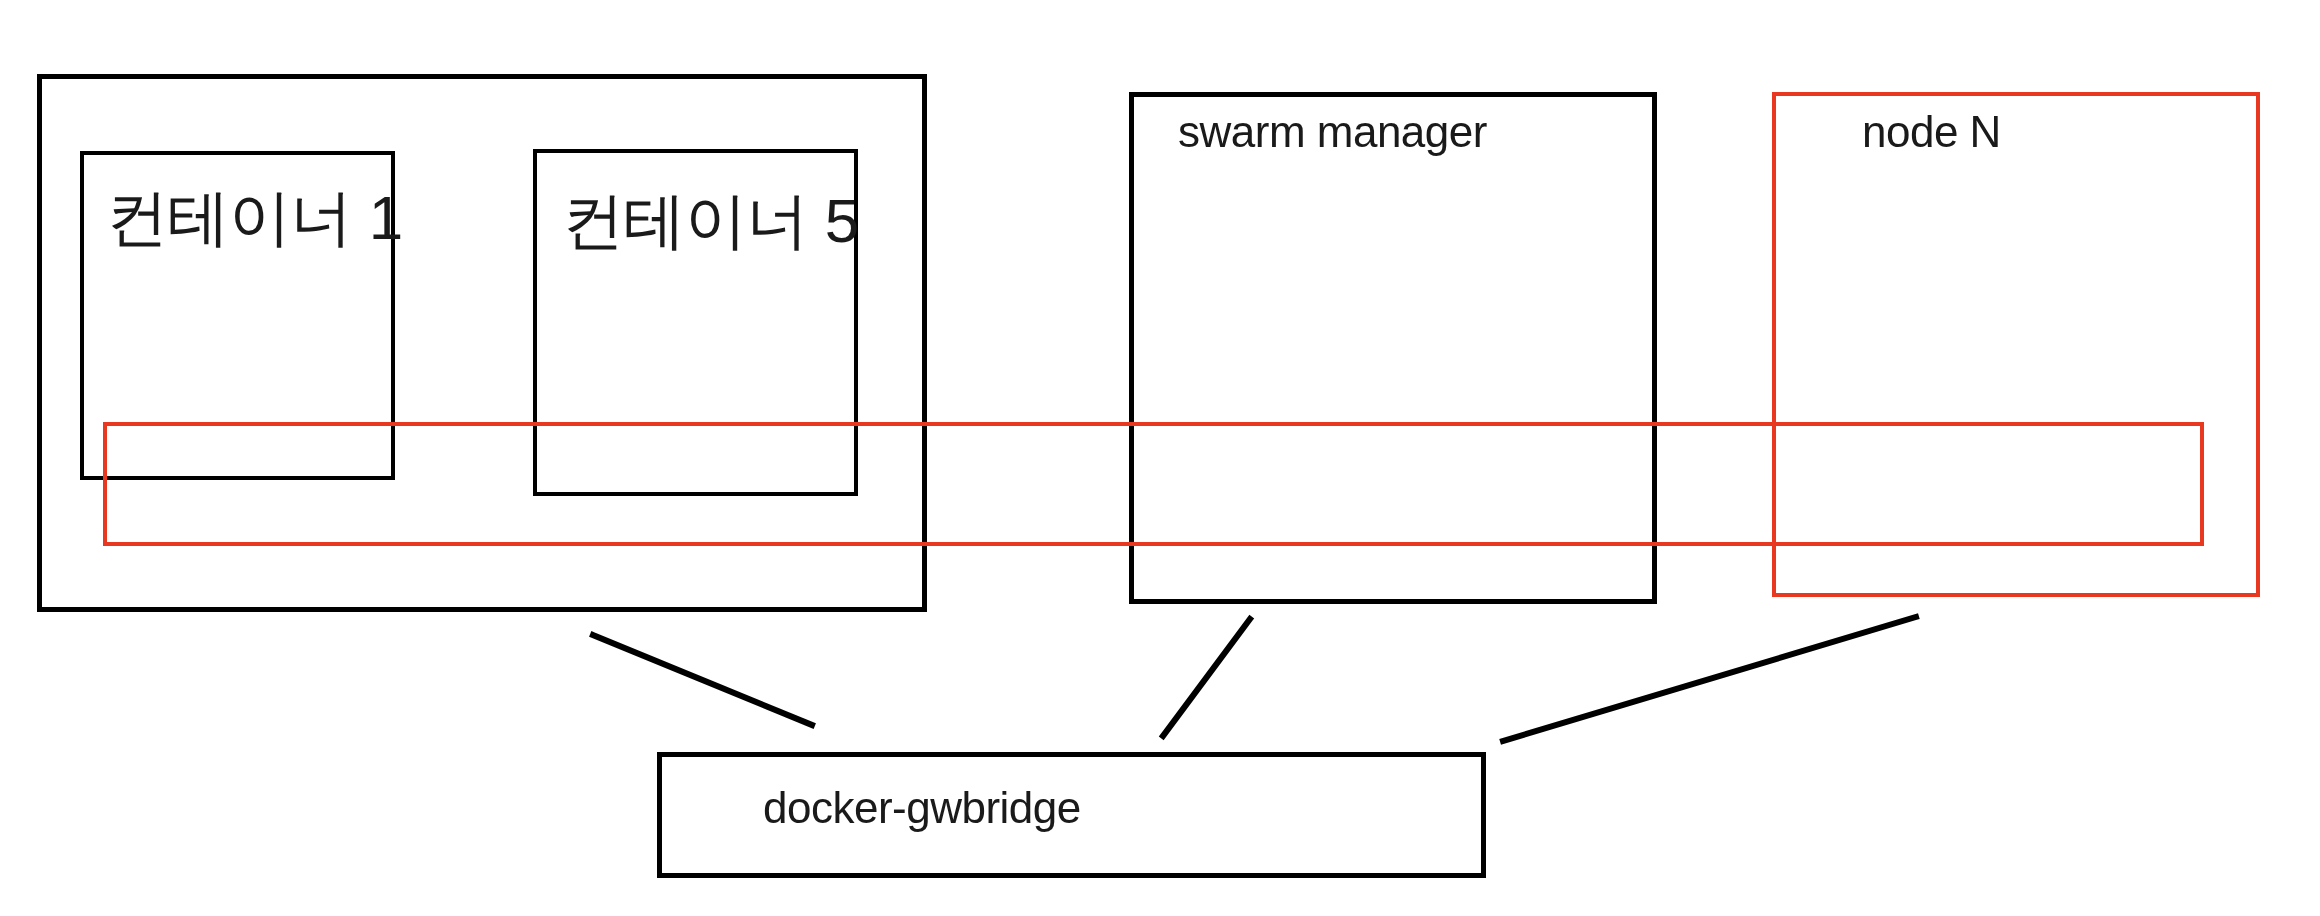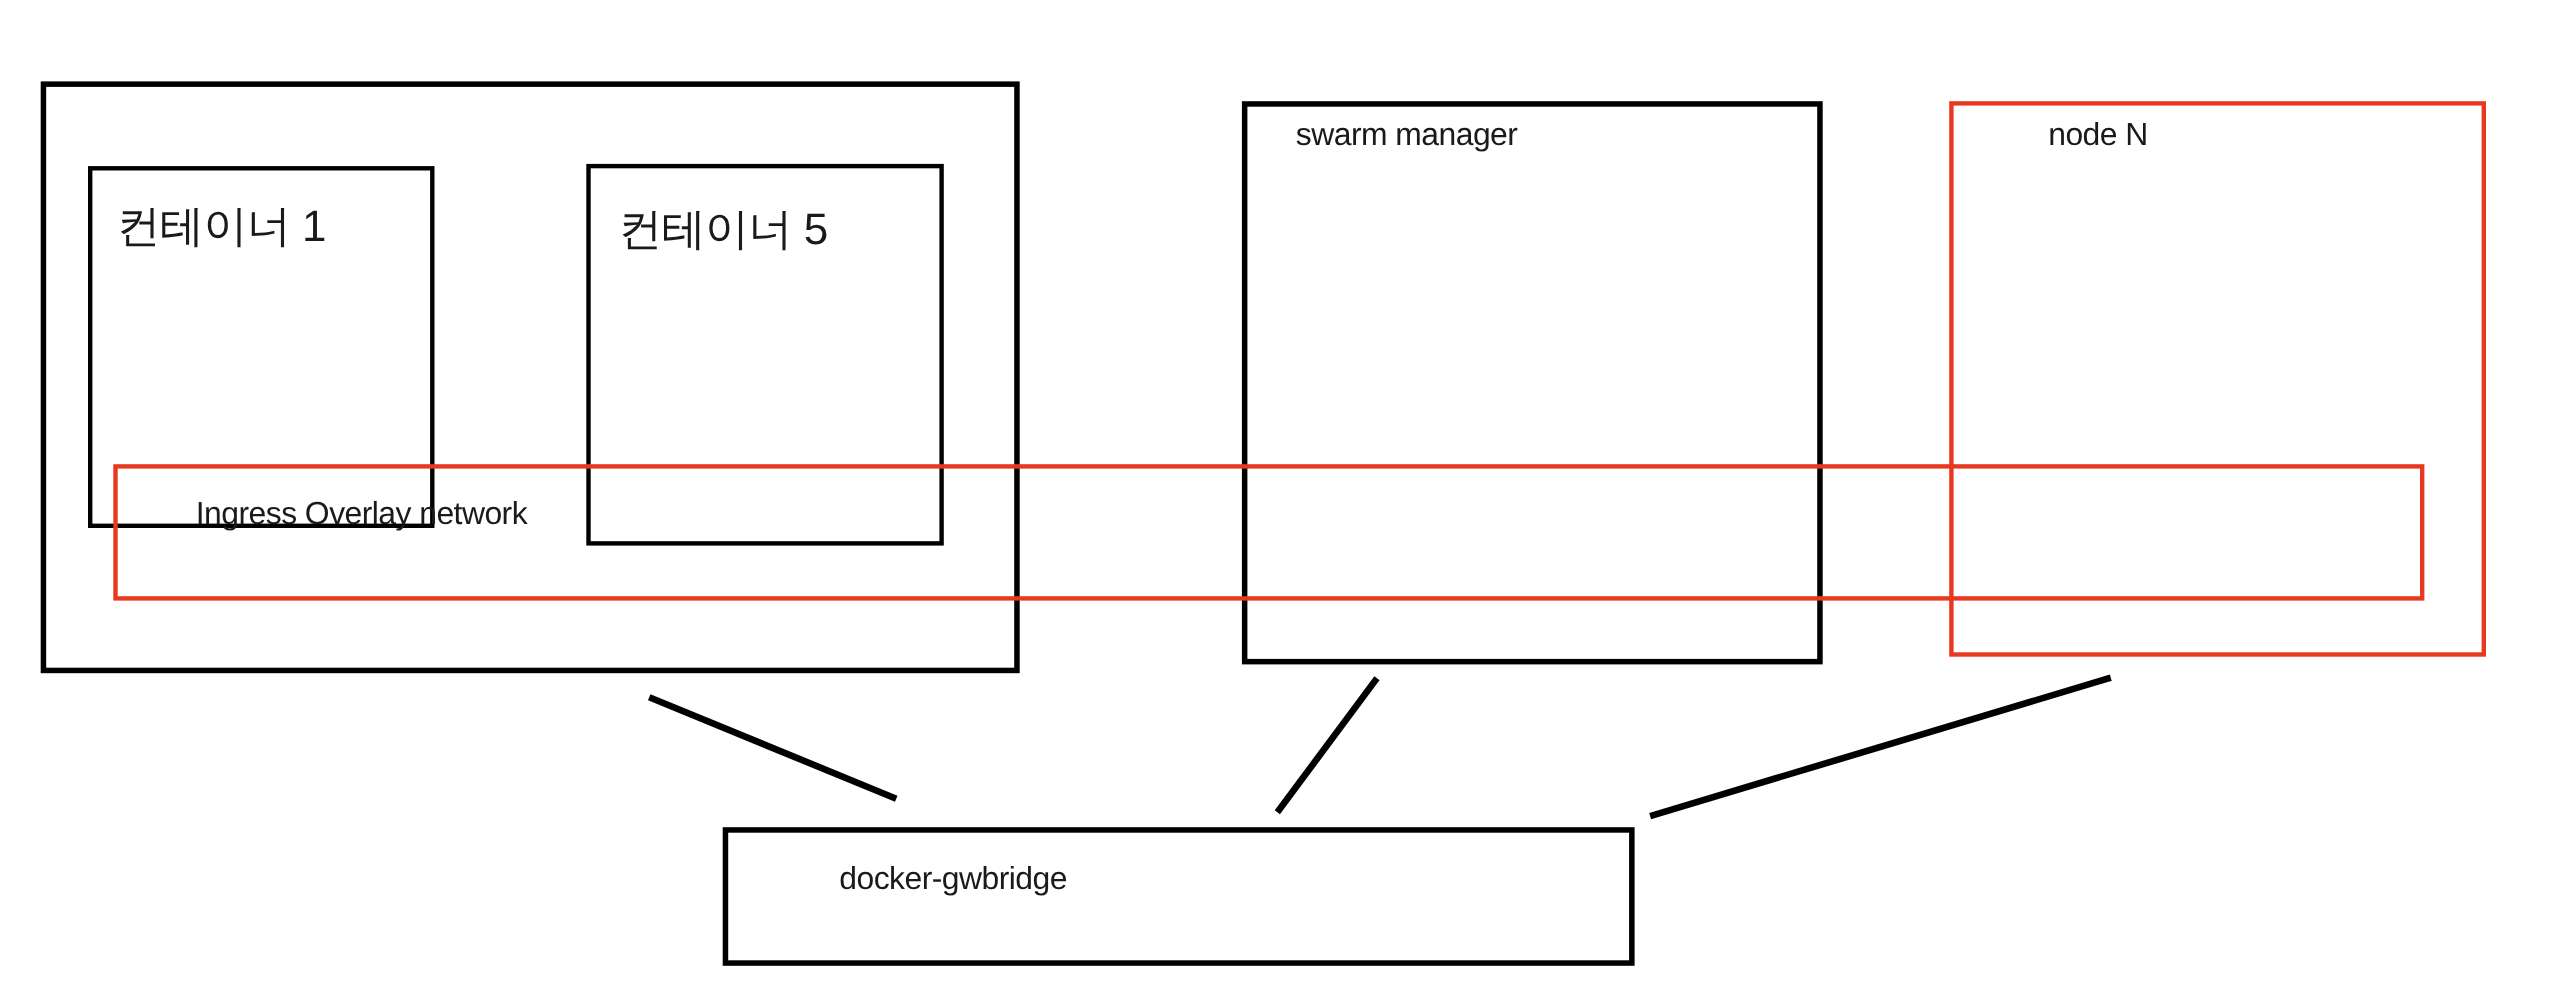--- a/index.html
+++ b/index.html
@@ -29,27 +29,27 @@
   .black-box-thin {
     border: 4px solid #000000;
   }
   .red-box {
     border: 4px solid #e8381f;
   }
   .box-label {
     position: absolute;
     color: #1a1a1a;
     font-family: "Liberation Sans", sans-serif;
-    font-size: 29px;
+    font-size: 44px;
     line-height: 1.1;
     white-space: nowrap;
     letter-spacing: -0.5px;
   }
   .label-ko {
-    font-size: 40px;
+    font-size: 62px;
   }
   #connectors {
     position: absolute;
     left: 0;
     top: 0;
     width: 2320px;
     height: 916px;
     pointer-events: none;
   }
 </style>
@@ -66,21 +66,20 @@
   <div class="node-box black-box-thin" style="left:533px; top:149px; width:325px; height:347px;"></div>
   <div class="box-label label-ko" style="left:562px; top:187px;">컨테이너 5</div>
 
   <div class="node-box black-box" style="left:1129px; top:92px; width:528px; height:512px;"></div>
   <div class="box-label" style="left:1178px; top:108px;">swarm manager</div>
 
   <div class="node-box red-box" style="left:1772px; top:92px; width:488px; height:505px;"></div>
   <div class="box-label" style="left:1862px; top:108px;">node N</div>
 
   <div class="node-box red-box" style="left:103px; top:422px; width:2101px; height:124px;"></div>
-  <div class="box-label" style="left:178px; top:452px;">Ingress Overlay network</div>
 
   <div class="node-box black-box" style="left:657px; top:752px; width:829px; height:126px;"></div>
   <div class="box-label" style="left:719px; top:784px;margin-left:44px;">docker-gwbridge</div>
 
   <svg id="connectors" viewBox="0 0 2320 916" xmlns="http://www.w3.org/2000/svg">
     <line x1="593" y1="635" x2="812" y2="725" stroke="#000000" stroke-width="6" stroke-linecap="square"></line>
     <line x1="1250" y1="619" x2="1163" y2="736" stroke="#000000" stroke-width="6" stroke-linecap="square"></line>
     <line x1="1916" y1="617" x2="1503" y2="741" stroke="#000000" stroke-width="6" stroke-linecap="square"></line>
   </svg>
 

